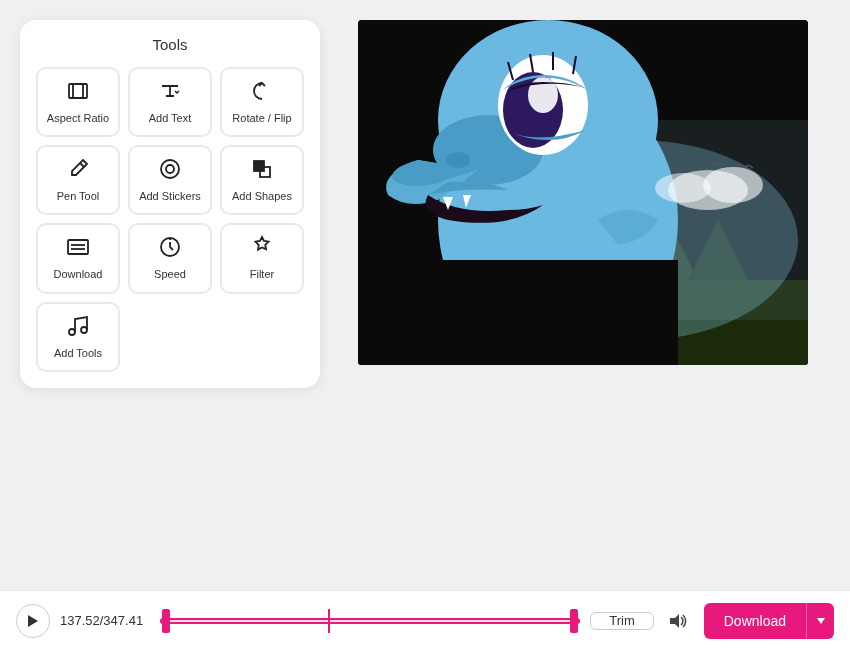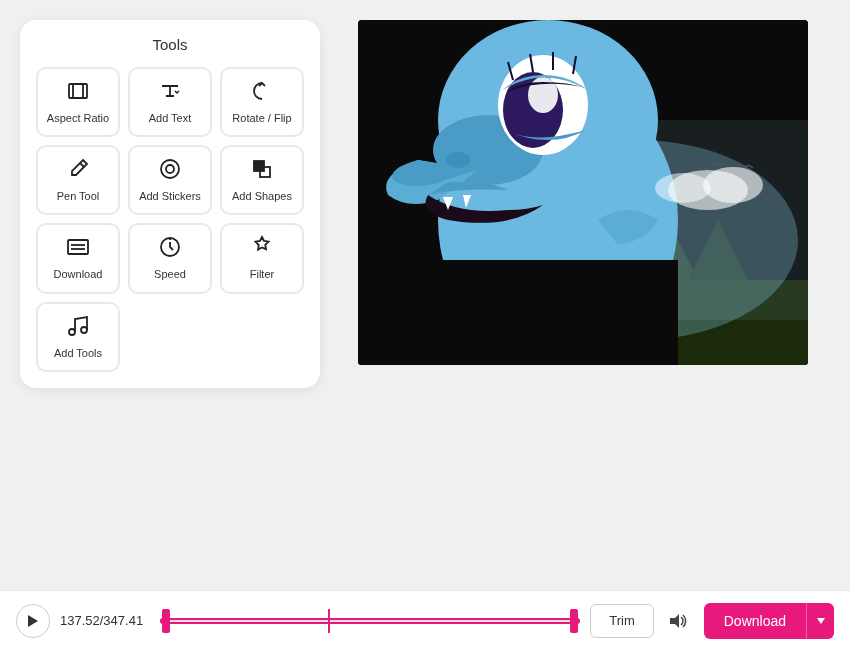--- a/index.html
+++ b/index.html
@@ -181,21 +181,21 @@
       left: 40%;
       top: 50%;
       transform: translateY(-50%);
       width: 2px;
       height: 24px;
       background: #e8197d;
     }
 
     .trim-btn {
       padding: 0 18px;
-      height: 34px;
+      height: 18px;
       border-radius: 6px;
       border: 1.5px solid #ccc;
       background: #fff;
       font-size: 13px;
       color: #333;
       cursor: pointer;
     }
 
     .volume-btn {
       width: 30px;

